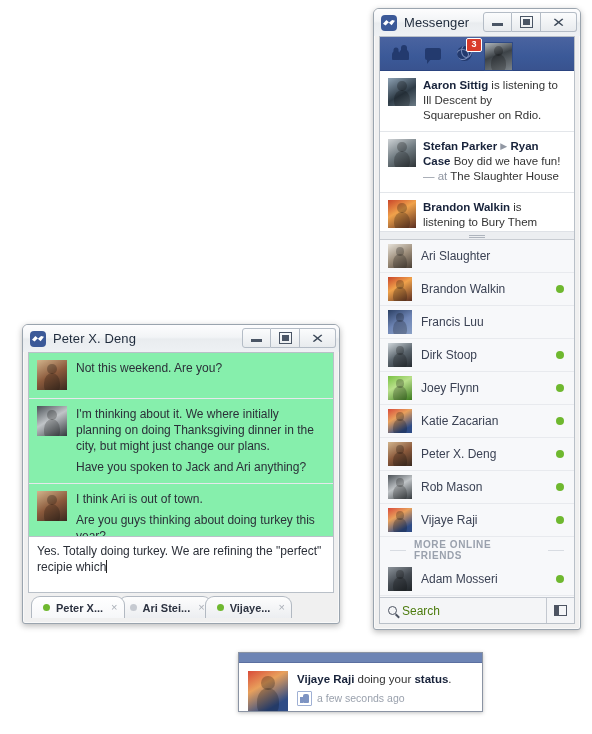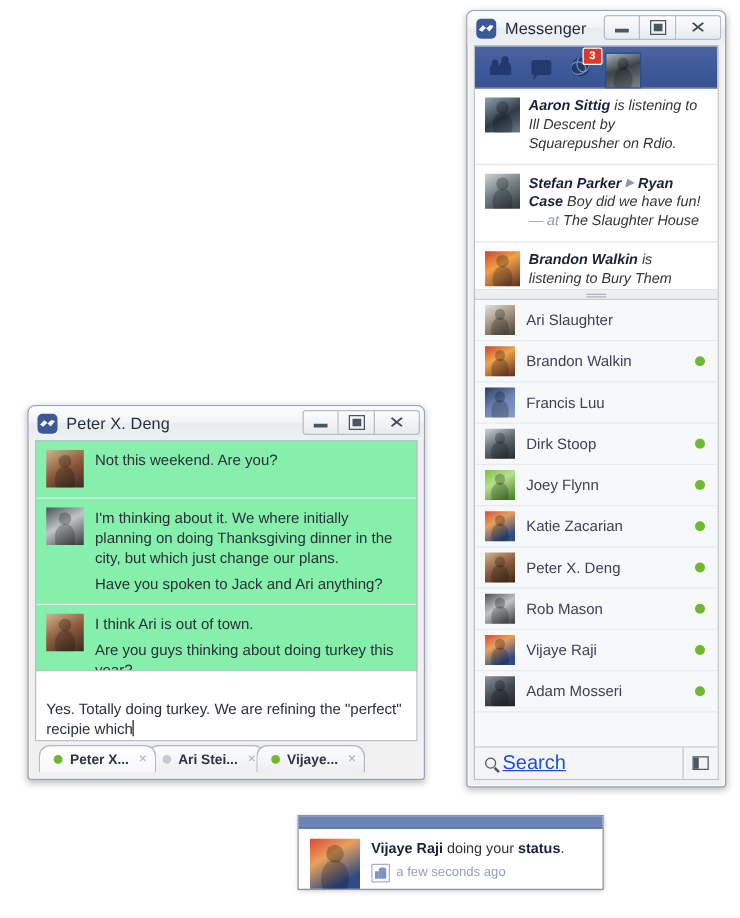--- a/index.html
+++ b/index.html
@@ -127,21 +127,21 @@
   .ph:after{
     content:"";position:absolute;left:22%;top:42%;width:56%;height:70%;
     border-radius:50% 50% 40% 40%;background:rgba(0,0,0,.22);
   }
   .ph:before{
     content:"";position:absolute;left:33%;top:12%;width:34%;height:36%;
     border-radius:50%;background:rgba(0,0,0,.25);
   }
 
   
-  .ticker{flex:none;height:160px;overflow:hidden;background:#fff;position:relative;font-style:italic;}
+  .ticker{flex:none;height:160px;overflow:hidden;background:#fff;position:relative;}
   .tk-item{display:flex;padding:7px 8px 8px 8px;border-bottom:1px solid #e3e6ea;}
   .tk-av{width:28px;height:28px;margin-right:7px;}
   .tk-txt{font-size:11.5px;line-height:15px;color:#333;flex:1;}
   .tk-txt b{color:#17223a;font-weight:bold;}
   .tk-grey{color:#9197a3;}
   .tk-arrow{color:#9197a3;font-size:9px;vertical-align:1px;}
   .grip{
     height:7px;flex:none;background:#eceef1;border-bottom:1px solid #c8ccd2;border-top:1px solid #dfe2e7;
     display:flex;align-items:center;justify-content:center;
   }
@@ -162,21 +162,21 @@
   .sep .ln{flex:1;height:1px;background:#d8dce2;}
   .sep span{padding:0 8px;}
 
   .m-search{
     flex:none;height:25px;display:flex;align-items:center;
     border-top:1px solid #c3c8d0;background:#f4f5f7;
   }
   .m-search .sbox{flex:1;display:flex;align-items:center;padding-left:8px;height:100%;}
   .mag{width:7px;height:7px;border:1.6px solid #4d5462;border-radius:50%;position:relative;margin-right:5px;flex:none;}
   .mag:after{content:"";position:absolute;right:-4px;bottom:-3px;width:5px;height:1.8px;background:#4d5462;transform:rotate(45deg);}
-  .s-ph{font-size:16px;color:#1d4ed8;text-decoration:underline;}
+  .s-ph{font-size:12px;color:#4d7c0f;}
   .side-btn{
     width:27px;height:100%;border-left:1px solid #c3c8d0;
     display:flex;align-items:center;justify-content:center;
   }
   .panel-ic{width:13px;height:11px;border:1.5px solid #4d5462;position:relative;box-sizing:border-box;}
   .panel-ic:after{content:"";position:absolute;left:0;top:0;bottom:0;width:4px;background:#4d5462;}
 
   
   #chat{left:22px;top:324px;width:318px;height:300px;}
   #chat .body{
@@ -189,21 +189,21 @@
   }
   .msg{display:flex;padding:7px 9px 8px 8px;border-bottom:1px solid #e6e8ec;}
   .msg:last-child{border-bottom:none;}
   .m-av{width:30px;height:30px;margin-right:9px;}
   .m-lines{flex:1;font-size:12px;line-height:16px;color:#2b2f38;}
   .m-lines p{margin:0;}
   .m-lines p+p{margin-top:5px;}
   .compose{
     flex:none;height:57px;margin-top:-1px;
     background:#fff;border:1px solid #b9c0c8;
-    padding:22px 8px;
+    padding:6px 8px;
     font-size:12px;line-height:16px;color:#2b2f38;
     box-sizing:border-box;
   }
   .caret{display:inline-block;width:1px;height:13px;background:#222;vertical-align:-2px;}
 
   
   .tabbar{
     flex:none;height:25px;display:flex;align-items:flex-end;
     padding-left:3px;
     background:transparent;
@@ -366,20 +366,25 @@
         <span class="f-av ph p5"></span>
         <span class="f-name">Rob Mason</span>
         <span class="dot"></span>
       </div>
       <div class="fitem">
         <span class="f-av ph p11"></span>
         <span class="f-name">Vijaye Raji</span>
         <span class="dot"></span>
       </div>
 
+      <div class="sep">
+        <span class="ln"></span>
+        <span>MORE ONLINE FRIENDS</span>
+        <span class="ln"></span>
+      </div>
 
       <div class="fitem">
         <span class="f-av ph p12"></span>
         <span class="f-name">Adam Mosseri</span>
         <span class="dot"></span>
       </div>
     </div>
 
     <div class="m-search">
       <div class="sbox">
@@ -419,21 +424,21 @@
       <div class="msg">
         <span class="m-av ph p8"></span>
         <div class="m-lines">
           <p>Not this weekend. Are you?</p>
         </div>
       </div>
 
       <div class="msg">
         <span class="m-av ph p5"></span>
         <div class="m-lines">
-          <p>I'm thinking about it. We where initially planning on doing Thanksgiving dinner in the city, but which just change our plans.</p>
+          <p>I'm thinking about it. We where initially planning on doing Thanksgiving dinner in the city, but might just change our plans.</p>
           <p>Have you spoken to Jack and Ari anything?</p>
         </div>
       </div>
 
       <div class="msg">
         <span class="m-av ph p8"></span>
         <div class="m-lines">
           <p>I think Ari is out of town.</p>
           <p>Are you guys thinking about doing turkey this year?</p>
         </div>

